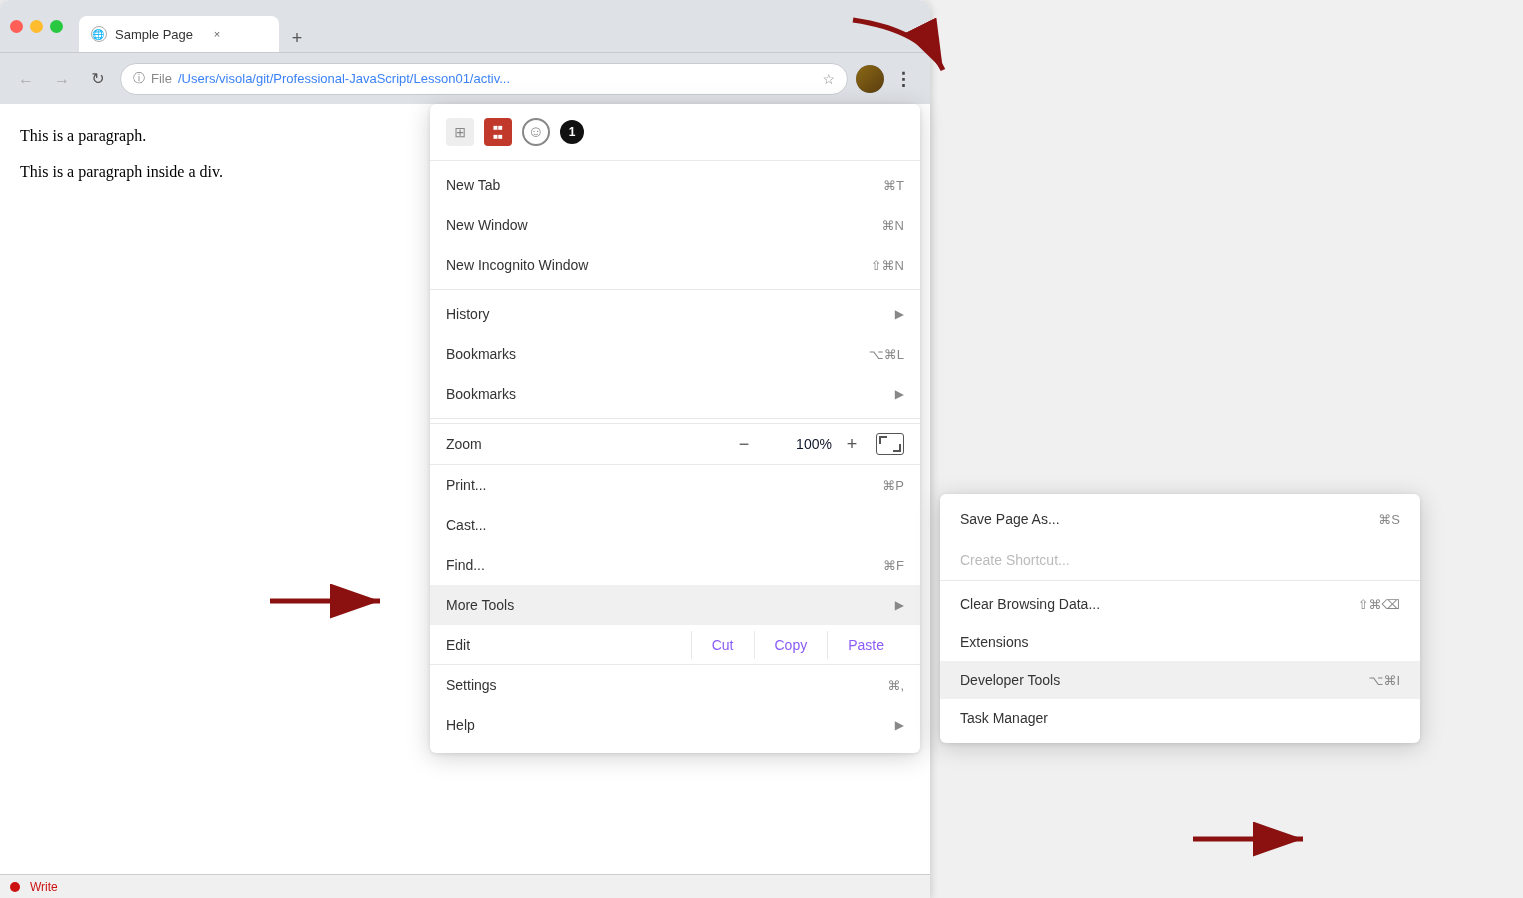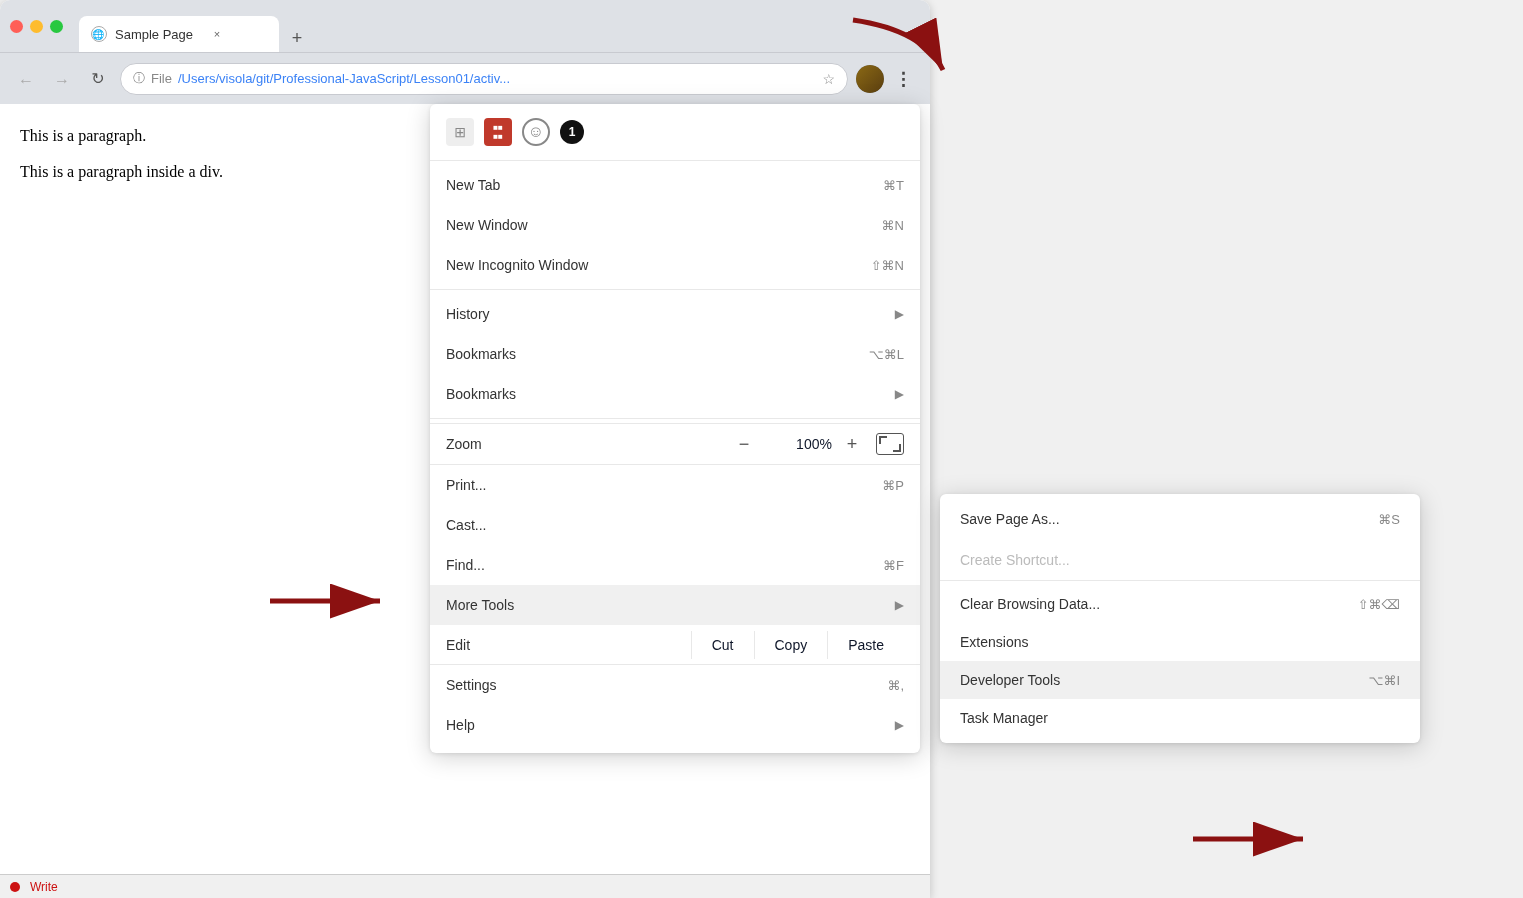--- a/index.html
+++ b/index.html
@@ -424,21 +424,21 @@
       color: #333;
       flex: 1;
     }
 
     .edit-btn {
       padding: 6px 20px;
       border: none;
       background: none;
       cursor: pointer;
       font-size: 14px;
-      color: #0f172a;
+      color: #8b5cf6;
       border-left: 1px solid #e8e8e8;
     }
 
     
     .more-tools-submenu {
       position: absolute;
       top: 494px;
       left: 940px;
       width: 480px;
       background: white;

